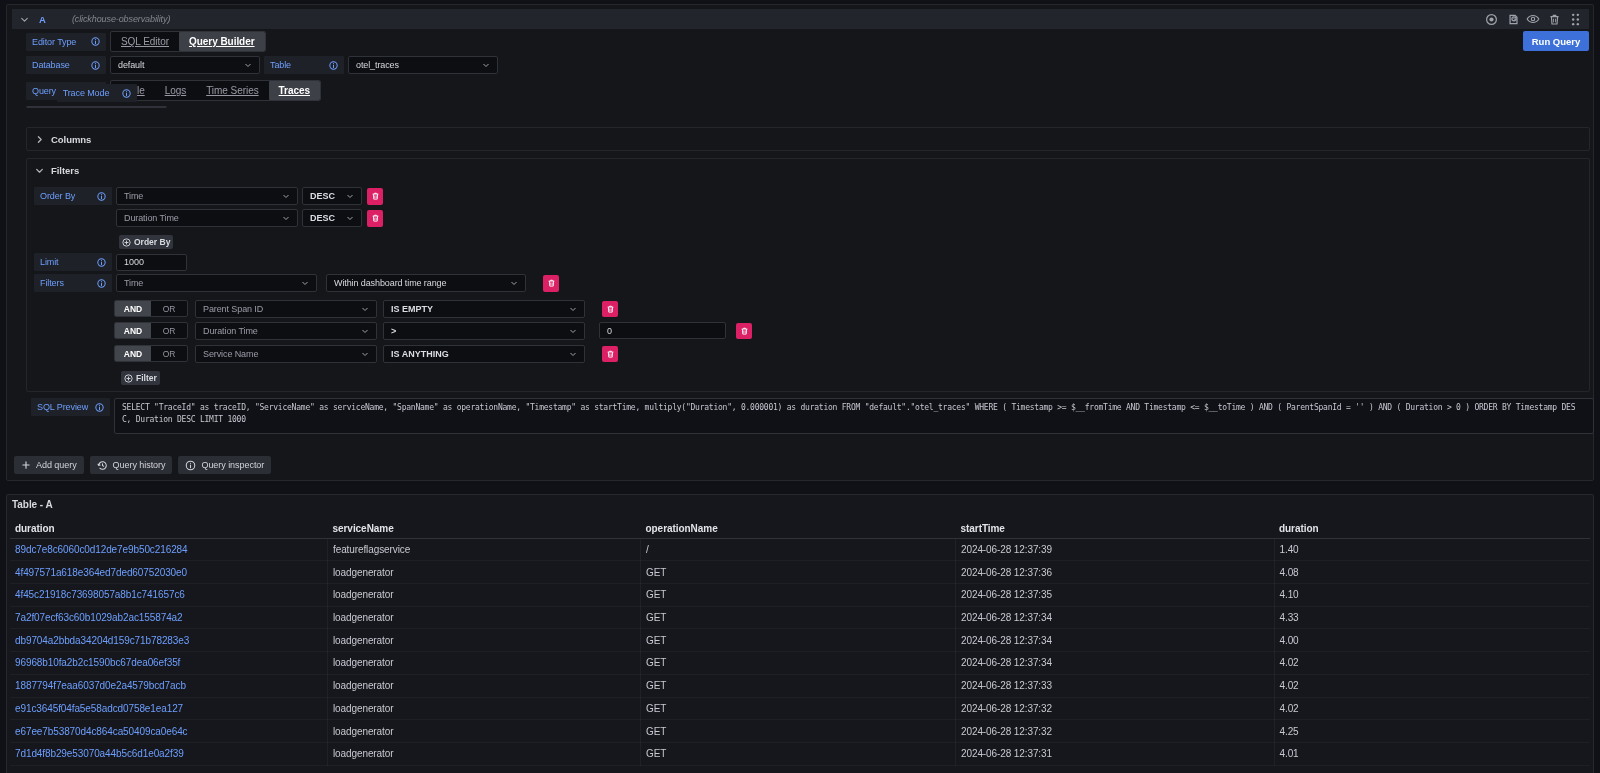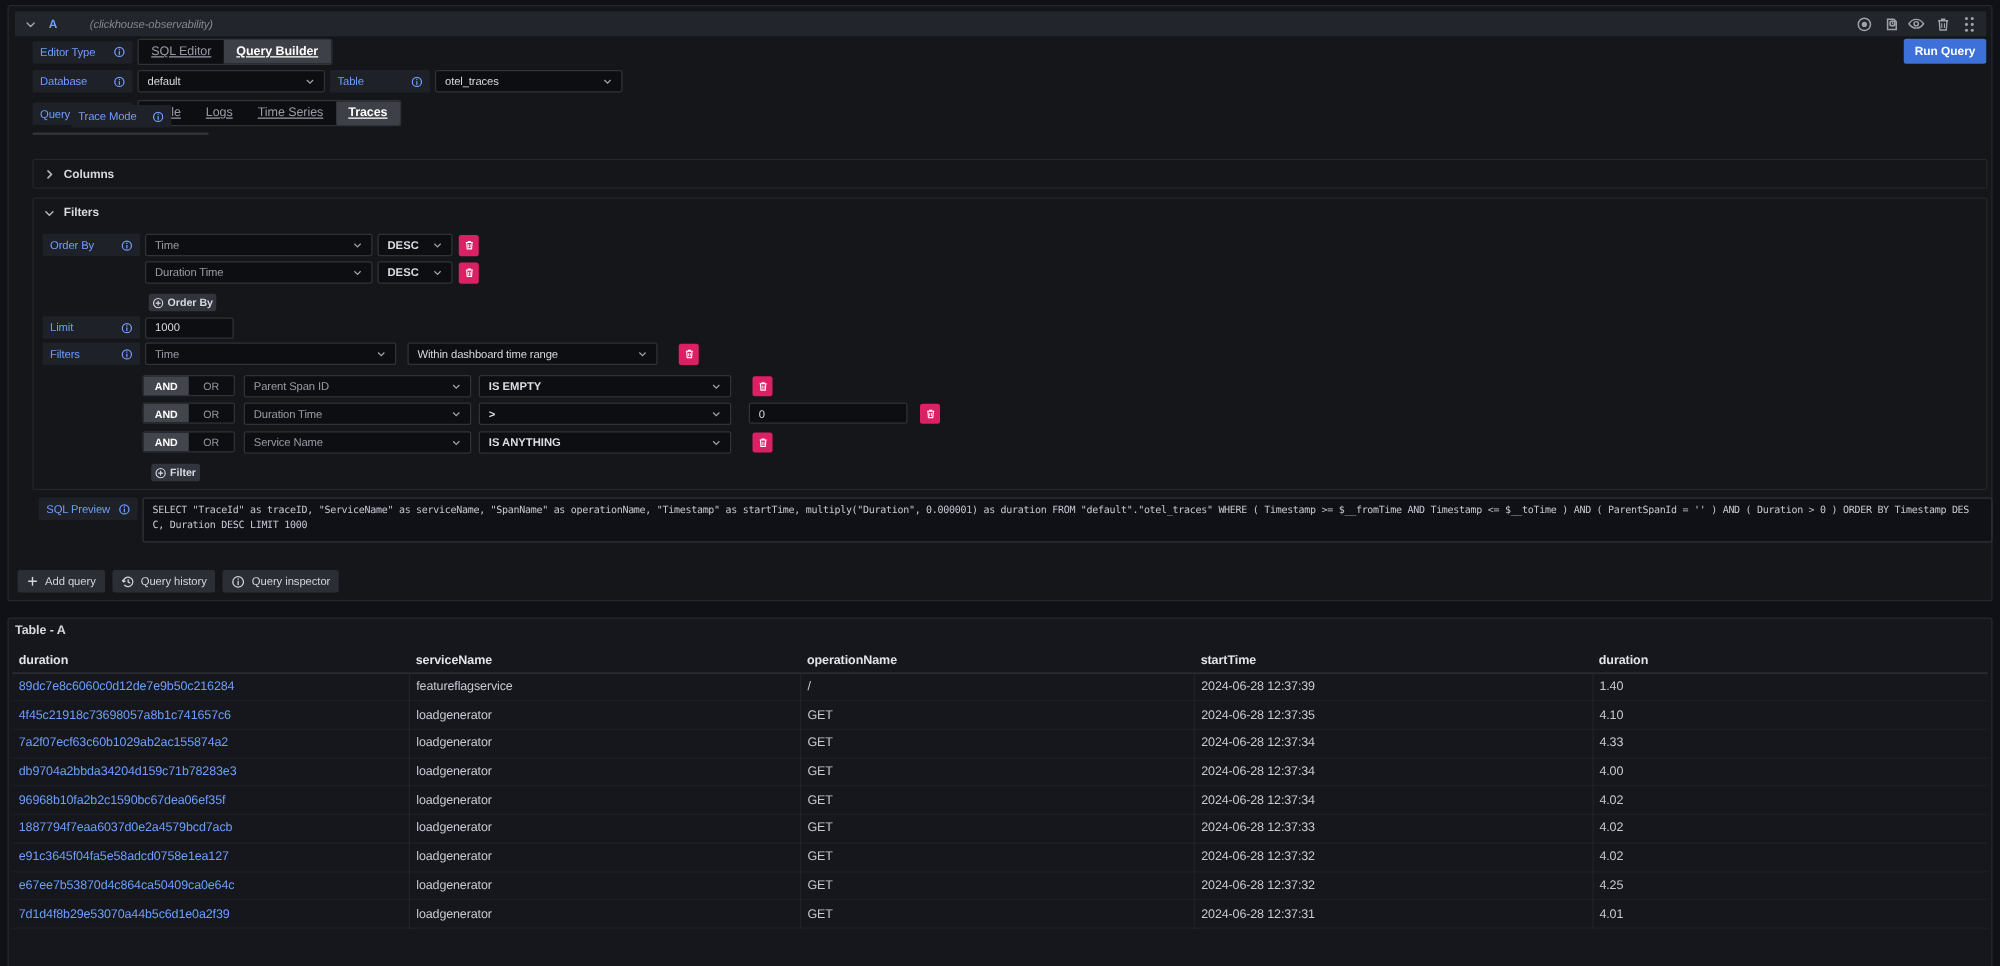--- a/index.html
+++ b/index.html
@@ -631,20 +631,27 @@
     </thead>
     <tbody>
       <tr>
         <td class="tid">89dc7e8c6060c0d12de7e9b50c216284</td>
         <td>featureflagservice</td>
         <td>/</td>
         <td>2024-06-28 12:37:39</td>
         <td class="num">1.40</td>
       </tr>
       <tr>
+        <td class="tid">4f497571a618e364ed7ded60752030e0</td>
+        <td>loadgenerator</td>
+        <td>GET</td>
+        <td>2024-06-28 12:37:36</td>
+        <td class="num">4.08</td>
+      </tr>
+      <tr>
         <td class="tid">4f45c21918c73698057a8b1c741657c6</td>
         <td>loadgenerator</td>
         <td>GET</td>
         <td>2024-06-28 12:37:35</td>
         <td class="num">4.10</td>
       </tr>
       <tr>
         <td class="tid">7a2f07ecf63c60b1029ab2ac155874a2</td>
         <td>loadgenerator</td>
         <td>GET</td>

